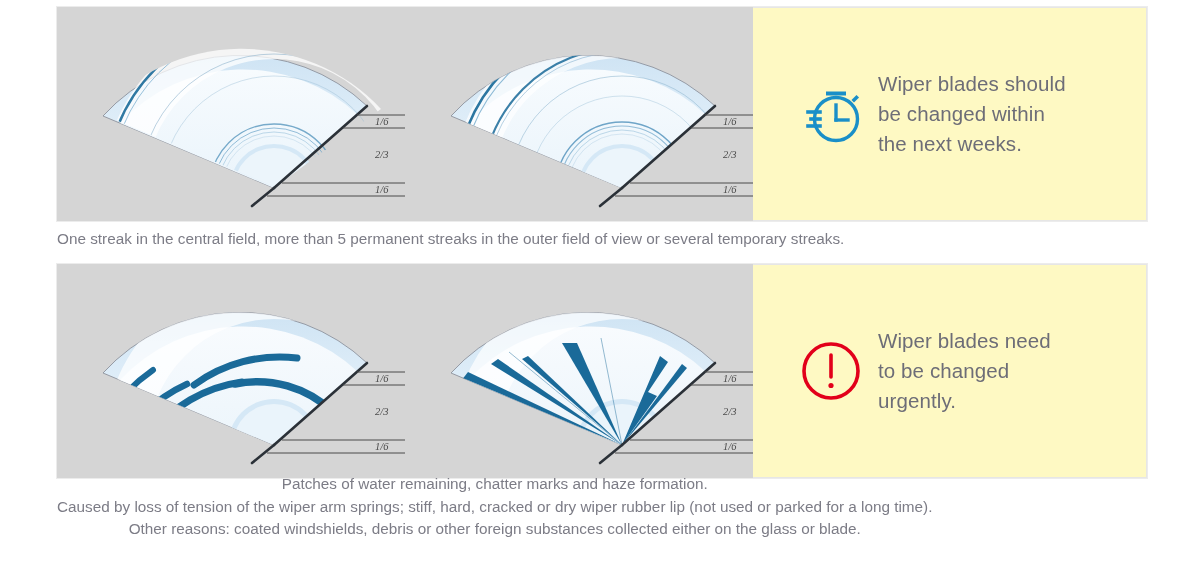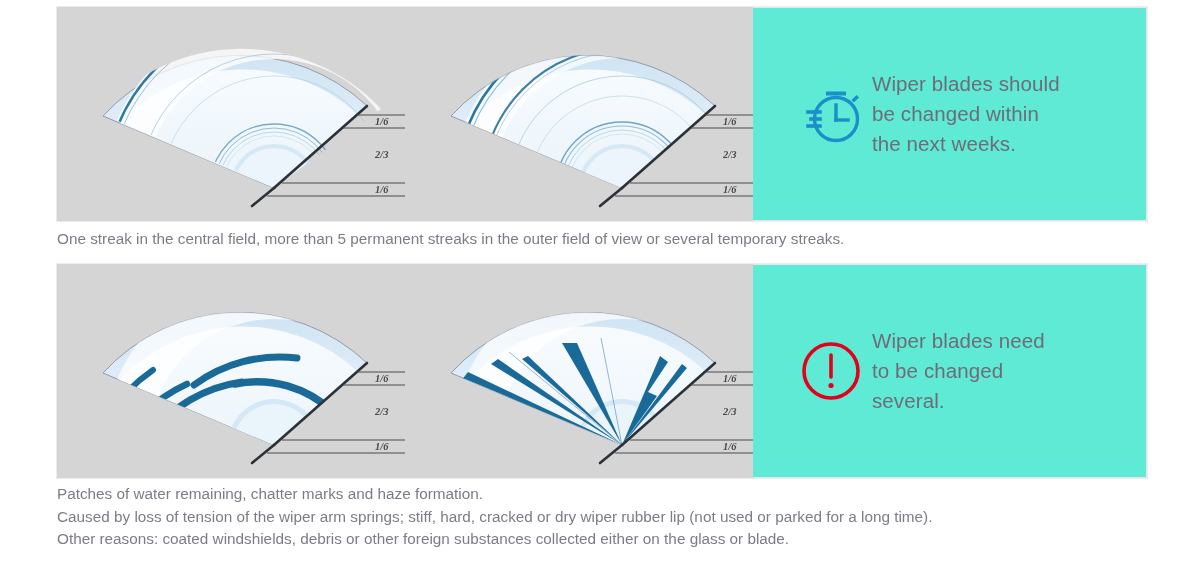--- a/index.html
+++ b/index.html
@@ -11,42 +11,42 @@
   }
   .sheet{position:relative;width:1202px;height:573px;}
 
   .block{position:absolute;left:57px;width:1090px;}
   .block.row1{top:7px;}
   .block.row2{top:264px;}
 
   .panels{display:flex;height:214px;box-shadow:0 0 0 1px #ececec;}
   .diagram-panel{
     width:696px;height:214px;background:#d5d5d5;
-    position:relative;display:flex;align-items:stretch;font-weight:bold;
+    position:relative;display:flex;align-items:stretch;
   }
   .fan-slot{flex:1 1 0;position:relative;}
   .fan-slot svg{position:absolute;inset:0;width:100%;height:100%;}
 
   .message-panel{
-    flex:1 1 auto;background:#5eead4;border:1px solid #e6e6e6;border-left:none;
-    display:flex;align-items:center;gap:8px;padding-left:45px;box-sizing:border-box;
+    flex:1 1 auto;background:#fef9c3;border:1px solid #e6e6e6;border-left:none;
+    display:flex;align-items:center;gap:14px;padding-left:45px;box-sizing:border-box;
   }
   .msg-icon{flex:0 0 auto;width:66px;height:66px;}
   .msg-text{
     color:#6d6d77;font-size:20.5px;line-height:1.45;letter-spacing:.1px;
     white-space:pre-line;
   }
 
   .caption{
     position:absolute;left:57px;
     color:#7c7c86;font-size:15.3px;line-height:1.48;
     white-space:pre-line;
   }
   .caption.c1{top:228px;}
-  .caption.c2{top:483px;}
+  .caption.c2{top:473px;text-align:center;}
 
   .frac{font-family:"Liberation Serif", serif;font-style:italic;font-size:10.5px;fill:#4a4a4a;}
 </style>
 </head>
 <body>
 
 <div class="sheet">
 
   <div class="block row1">
     <div class="panels">
@@ -279,21 +279,21 @@
       <div class="message-panel">
         <span class="msg-icon">
           <svg viewBox="0 0 66 66" width="66" height="66">
             <circle cx="33" cy="33" r="27" fill="none" stroke="#e2001a" stroke-width="3.6"></circle>
             <line x1="33" y1="17" x2="33" y2="39" stroke="#e2001a" stroke-width="3.6" stroke-linecap="round"></line>
             <circle cx="33" cy="47.5" r="2.6" fill="#e2001a"></circle>
           </svg>
         </span>
         <div class="msg-text">Wiper blades need
 to be changed
-several.</div>
+urgently.</div>
       </div>
     </div>
   </div>
 
   <div class="caption c2">Patches of water remaining, chatter marks and haze formation.
 Caused by loss of tension of the wiper arm springs; stiff, hard, cracked or dry wiper rubber lip (not used or parked for a long time).
 Other reasons: coated windshields, debris or other foreign substances collected either on the glass or blade.</div>
 
 </div>
 

